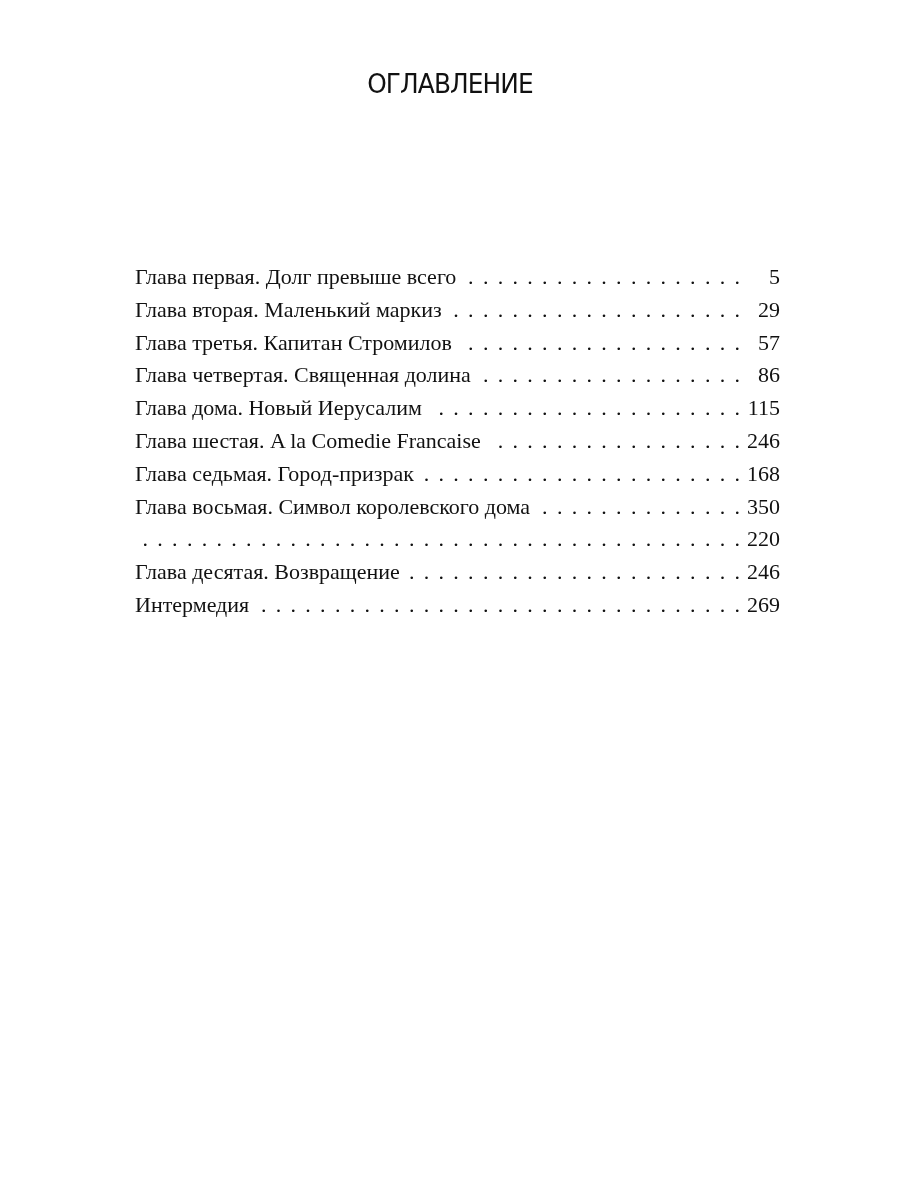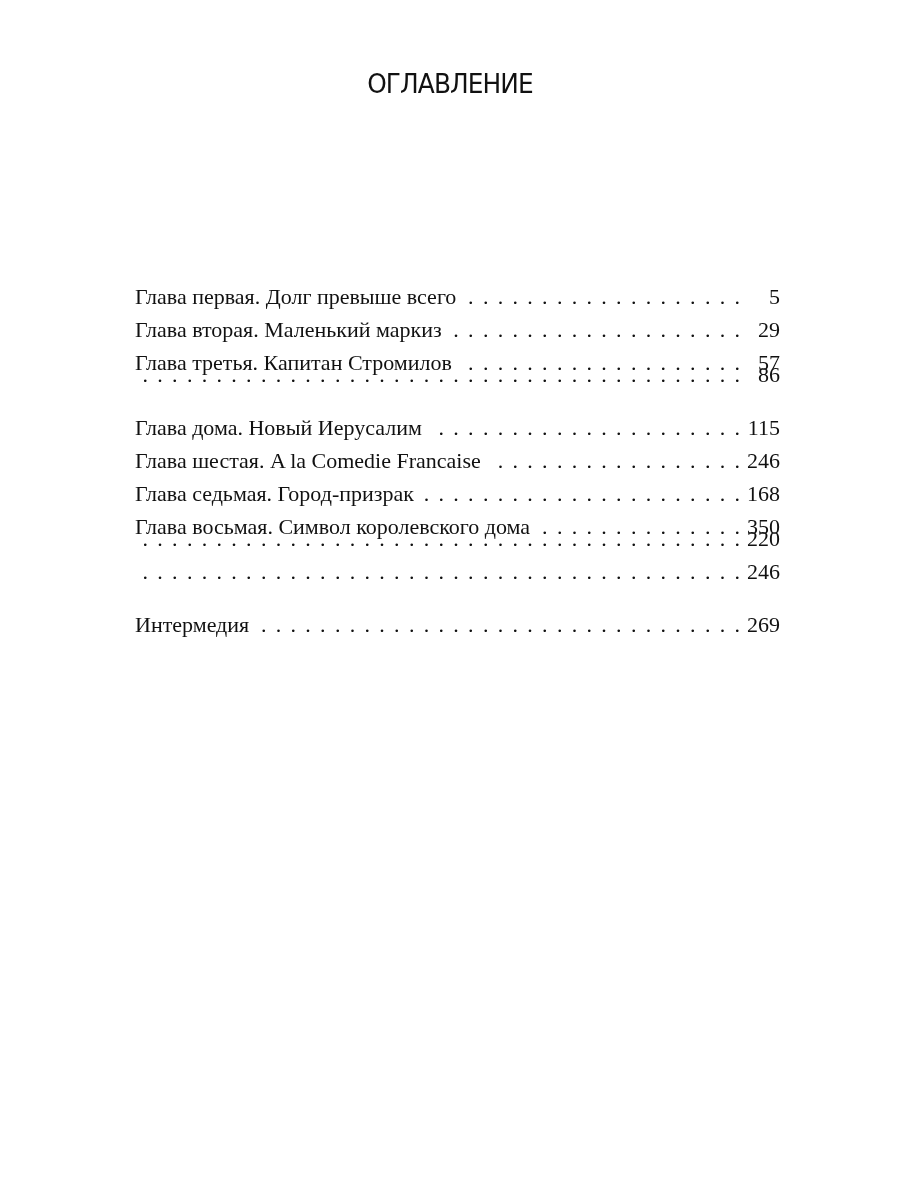--- a/index.html
+++ b/index.html
@@ -17,21 +17,21 @@
   .toc {
     position: absolute; left: 135px; width: 645px; top: 261px;
     font-family: "Liberation Serif", serif;
     font-size: 22px;
   }
   .row {
     display: flex; align-items: baseline;
     height: 32.8px; line-height: 32.8px;
     white-space: nowrap;
   }
-  .entry-title { flex: 0 0 auto; padding-right: 6px; margin-top: 20px; }
+  .entry-title { flex: 0 0 auto; padding-right: 6px; }
   .leader {
     flex: 1 1 auto; overflow: hidden;
     letter-spacing: 3.2px;
     text-align: right;
     direction: rtl;
   }
   .leader::before {
     content: ". . . . . . . . . . . . . . . . . . . . . . . . . . . . . . . . . . . . . . . . . . . . . . . . . . . . . . . . . . . . . . . . . . . . . . . . . . . .";
     letter-spacing: 0px;
     word-spacing: 3.8px;
@@ -53,20 +53,21 @@
     <span class="entry-title">Глава вторая. Маленький маркиз</span>
     <span class="leader"></span>
     <span class="page-num">29</span>
   </div>
   <div class="row">
     <span class="entry-title">Глава третья. Капитан Стромилов</span>
     <span class="leader"></span>
     <span class="page-num">57</span>
   </div>
   <div class="row">
+    <span class="entry-title">Глава четвертая. Священная долина</span>
     <span class="leader"></span>
     <span class="page-num">86</span>
   </div>
   <div class="row">
     <span class="entry-title">Глава дома. Новый Иерусалим</span>
     <span class="leader"></span>
     <span class="page-num">115</span>
   </div>
   <div class="row">
     <span class="entry-title">Глава шестая. A la Comedie Francaise</span>
@@ -81,20 +82,21 @@
   <div class="row">
     <span class="entry-title">Глава восьмая. Символ королевского дома</span>
     <span class="leader"></span>
     <span class="page-num">350</span>
   </div>
   <div class="row">
     <span class="leader"></span>
     <span class="page-num">220</span>
   </div>
   <div class="row">
+    <span class="entry-title">Глава десятая. Возвращение</span>
     <span class="leader"></span>
     <span class="page-num">246</span>
   </div>
   <div class="row">
     <span class="entry-title">Интермедия</span>
     <span class="leader"></span>
     <span class="page-num">269</span>
   </div>
 </div>
 

